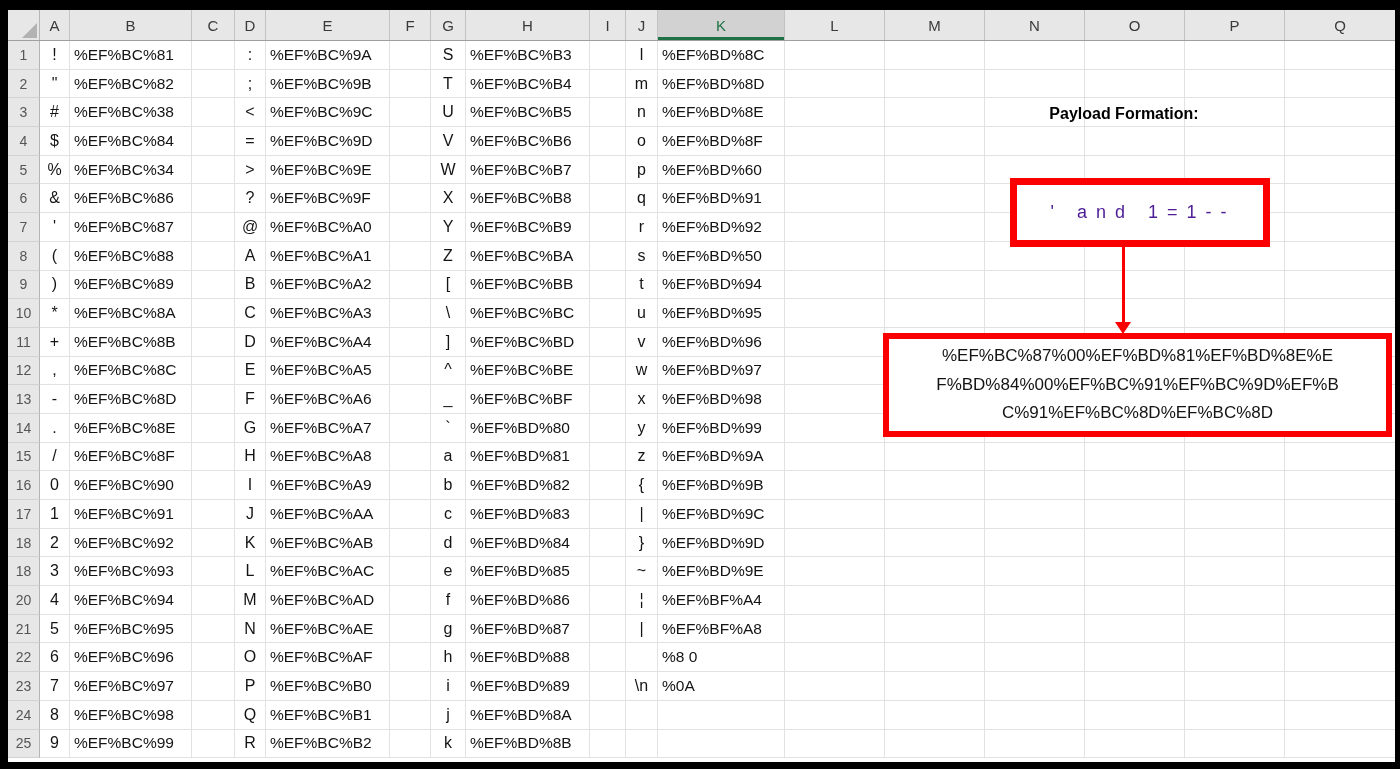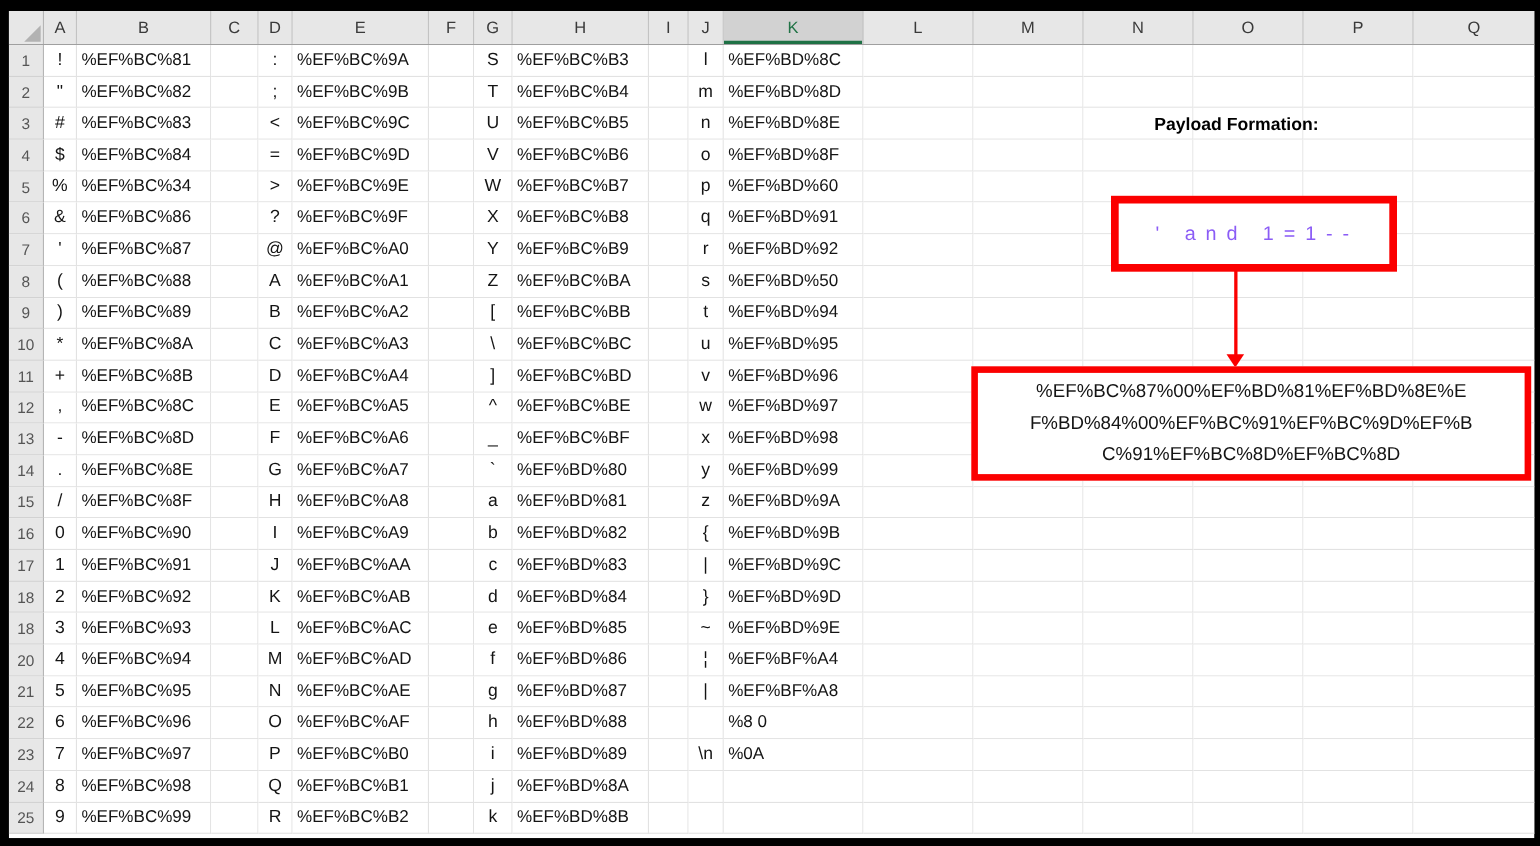--- a/index.html
+++ b/index.html
@@ -59,21 +59,21 @@
   .overlay { position:absolute; inset:0; pointer-events:none;text-decoration:underline; }
   .p-title {
     position:absolute; top:95px; left:966px; width:300px;
     text-align:center; font-weight:bold; font-size:16px; color:#000;
   }
   .src-box {
     position:absolute; left:1002px; top:168px; width:260px; height:69px;
     border:7px solid #fb0000; background:#fff;
     display:flex; align-items:center; justify-content:center;
   }
-  .src-text { font-size:18px; letter-spacing:9px; color:#8b5cf6; padding-left:6px;text-align:right; }
+  .src-text { font-size:18px; letter-spacing:9px; color:#4c1d95; padding-left:6px;text-align:right; }
   .arrow-line { position:absolute; left:1114px; top:236px; width:3px; height:78px; background:#fb0000; }
   .arrow-head {
     position:absolute; left:1107px; top:312px; width:0; height:0;
     border-left:8px solid transparent; border-right:8px solid transparent;
     border-top:12px solid #fb0000;
   }
   .enc-box {
     position:absolute; left:875px; top:323px; width:509px; height:104px;
     border:6px solid #fb0000; background:#fff;
     display:flex; align-items:center; justify-content:center;
@@ -152,21 +152,21 @@
           <div class="c cw-L"></div>
           <div class="c cw-M"></div>
           <div class="c cw-N"></div>
           <div class="c cw-O"></div>
           <div class="c cw-P"></div>
           <div class="c cw-Q"></div>
         </div>
         <div class="r">
           <div class="rn">3</div>
           <div class="c cw-A glyph">#</div>
-          <div class="c cw-B code">%EF%BC%83</div>
+          <div class="c cw-B code">%EF%BC%38</div>
           <div class="c cw-C"></div>
           <div class="c cw-D glyph">&lt;</div>
           <div class="c cw-E code">%EF%BC%9C</div>
           <div class="c cw-F"></div>
           <div class="c cw-G glyph">U</div>
           <div class="c cw-H code">%EF%BC%B5</div>
           <div class="c cw-I"></div>
           <div class="c cw-J glyph">n</div>
           <div class="c cw-K code">%EF%BD%8E</div>
           <div class="c cw-L"></div>

